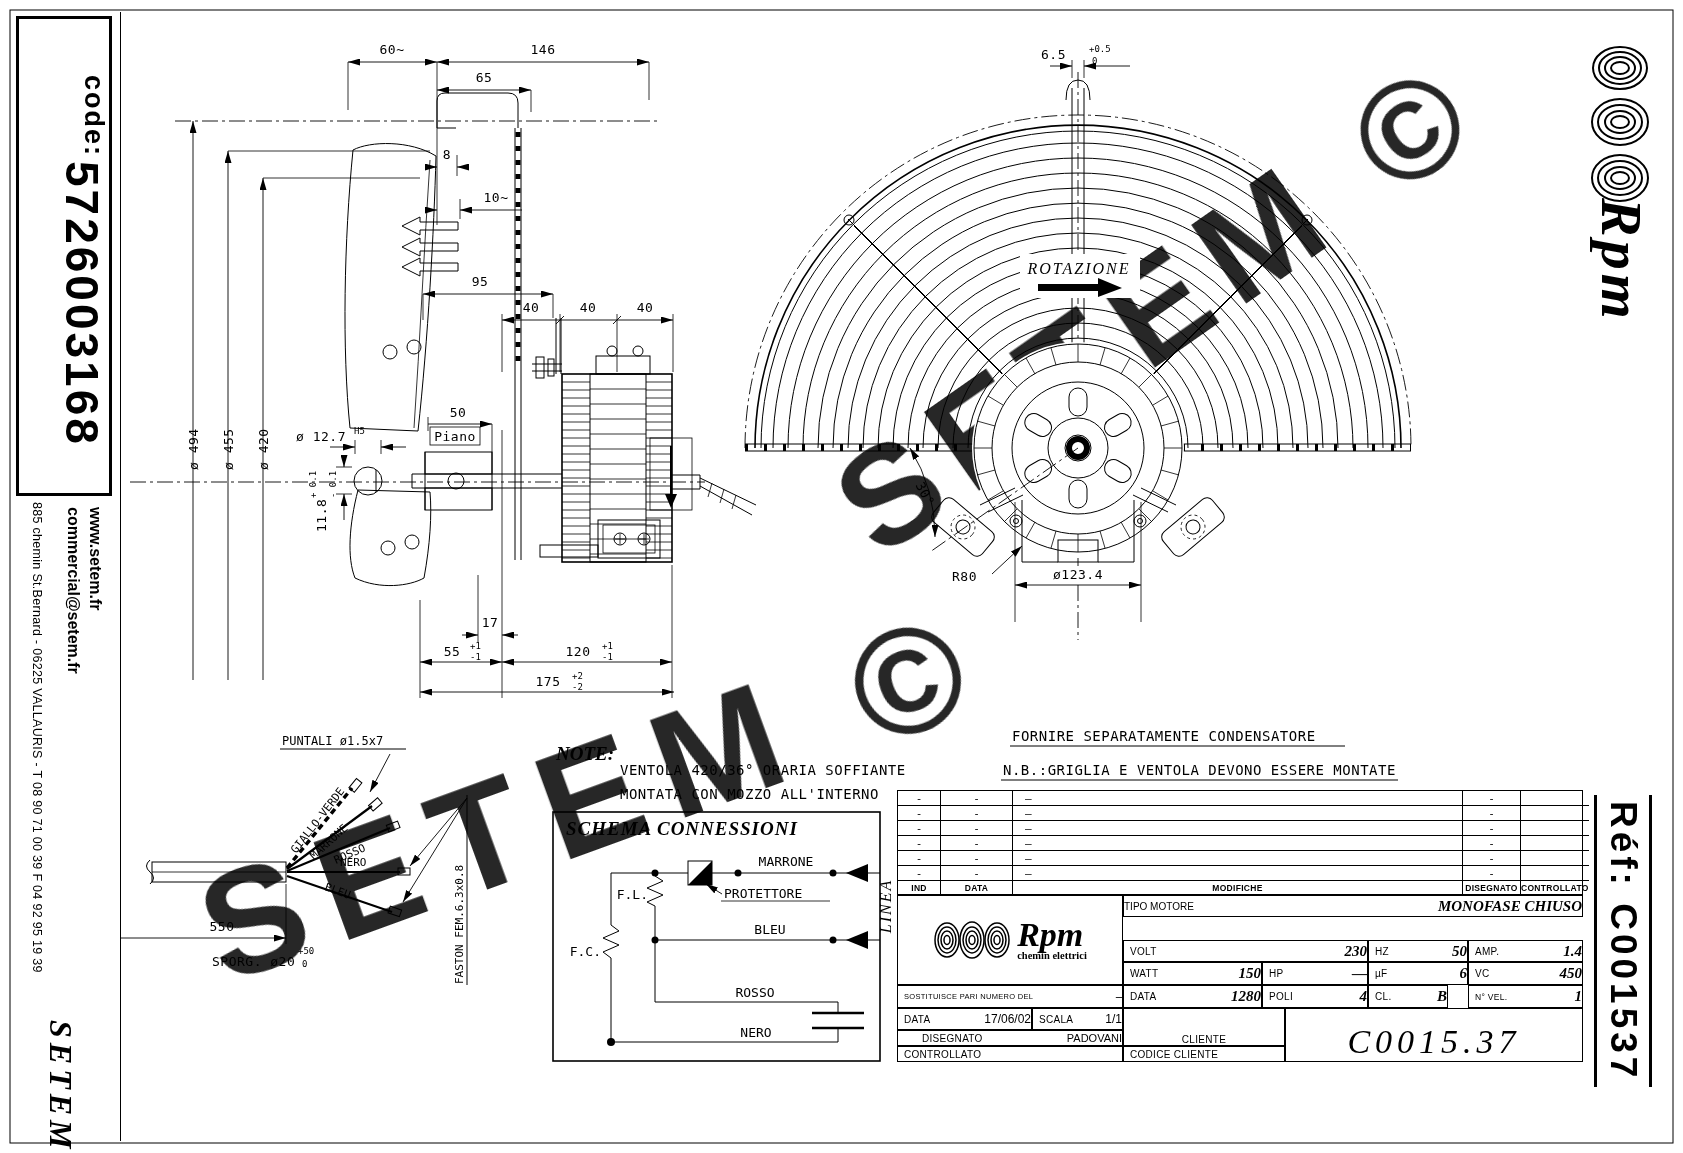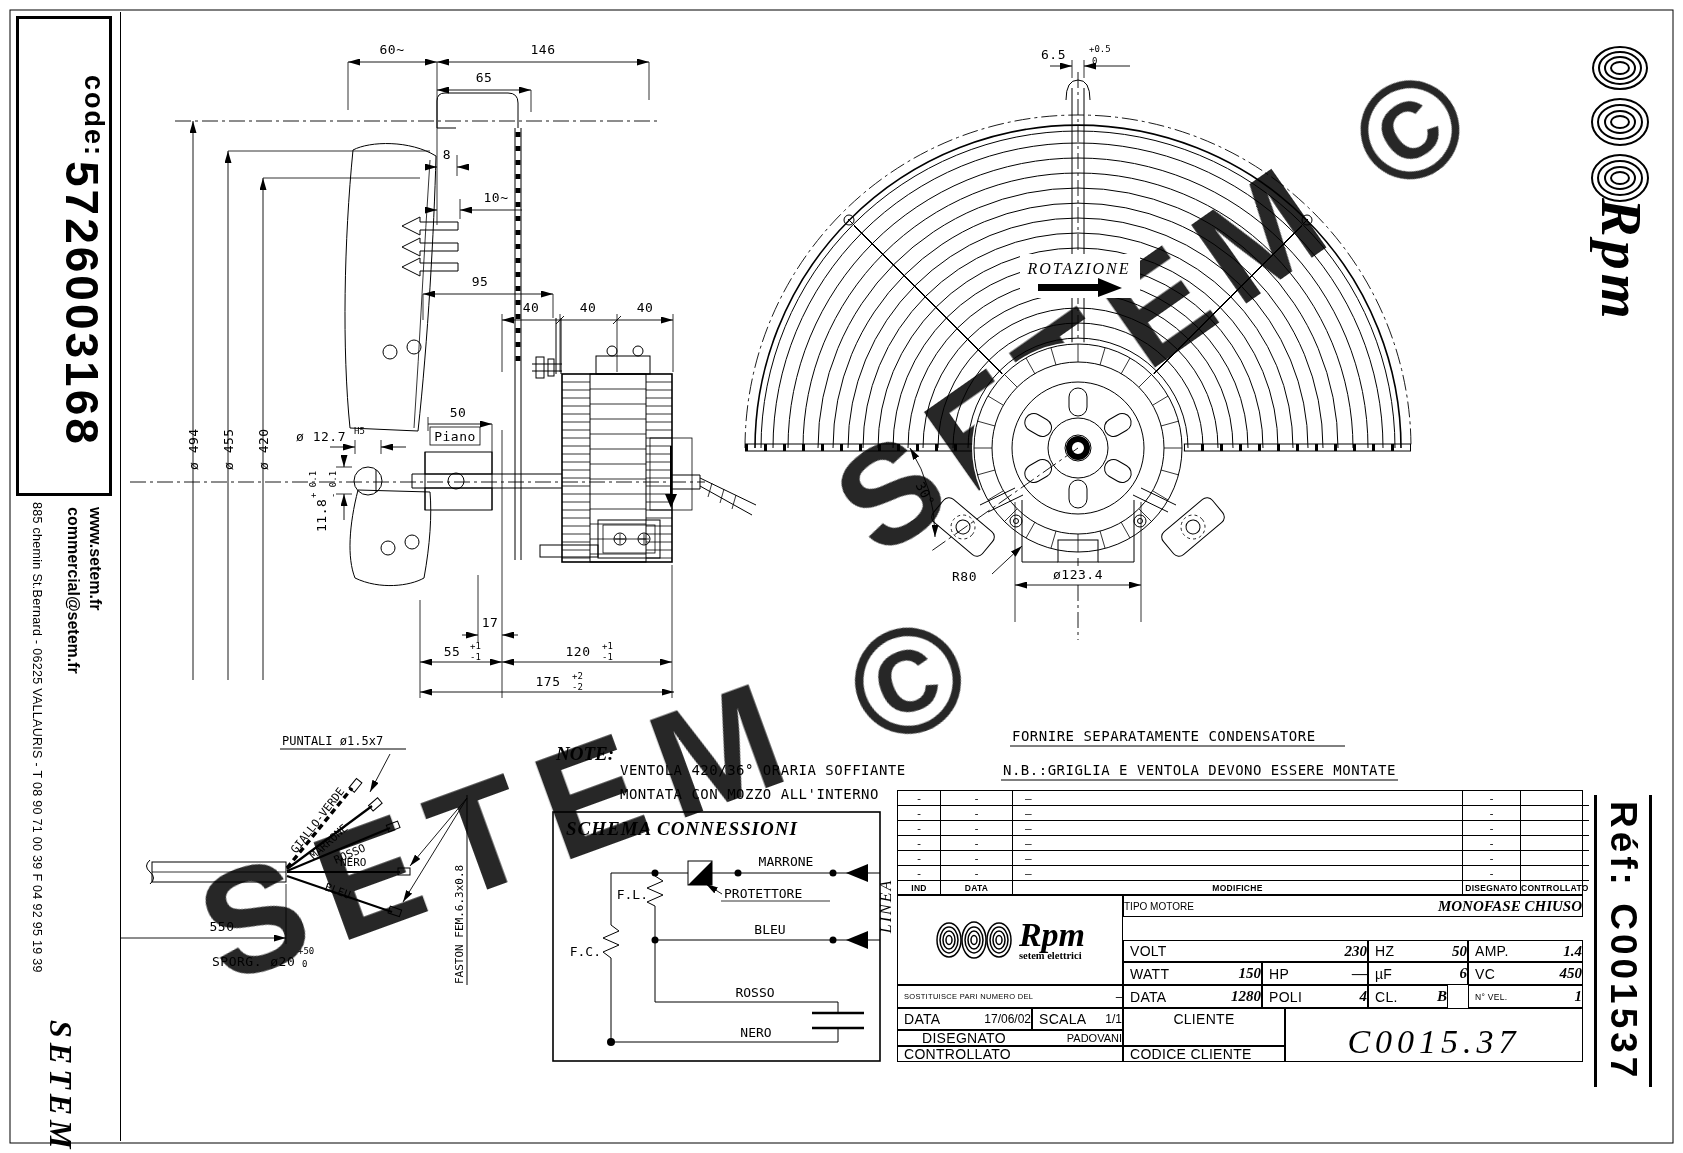--- a/index.html
+++ b/index.html
@@ -40,29 +40,29 @@
            grid-template-columns:43px 72px 450px 58px auto;grid-template-rows:repeat(6,15px) 1fr;
            border:1.5px solid #000;box-sizing:border-box;background:#fff}
   .modgrid>div{border-right:1px solid #000;border-bottom:1px solid #000;box-sizing:border-box;
                display:flex;align-items:center;justify-content:center;font:11px "DejaVu Sans Mono",monospace}
   .modgrid>div:nth-child(5n){border-right:none}
   .modgrid>div.mL{justify-content:flex-start;padding-left:12px}
   .modgrid>div.mh{font:bold 8.5px "Liberation Sans",sans-serif;letter-spacing:.3px;border-bottom:none}
   .tmain{position:absolute;left:0;top:105px;width:686px;height:167px}
   .cell{position:absolute;border:1px solid #000;box-sizing:border-box;background:#fff;
         display:flex;align-items:center;overflow:hidden}
-  .lab{font-size:14px;padding-left:6px;white-space:nowrap;letter-spacing:.3px}
+  .lab{font-size:10px;padding-left:6px;white-space:nowrap;letter-spacing:.3px}
   .labc{font-size:10px;width:44%;white-space:nowrap}
   .val{flex:1;text-align:right;font-family:"Liberation Serif",serif;font-style:italic;font-weight:bold;
        font-size:15px;white-space:nowrap}
   .small{font-size:7.5px}
   .logo-cell{flex-direction:row;justify-content:center;gap:6px}
   .rpm-script{font-family:"Liberation Serif",serif;font-style:italic;font-weight:bold;font-size:34px;line-height:30px}
   .rpm-tag{font-family:"Liberation Serif",serif;font-weight:bold;font-size:10.5px}
-  .cliente-cell{align-items:flex-start;justify-content:center}
+  .cliente-cell{align-items:flex-end;justify-content:center}
   .cliente-cell .lab{padding:2px 0 0 0}
   .cm-cell{flex-direction:column;justify-content:flex-end}
   .cm-label{font-size:10px;margin-top:2px;letter-spacing:.5px}
   .cm-value{font-family:"Liberation Serif",serif;font-style:italic;font-size:34px;letter-spacing:5px;margin-top:19px}
 </style>
 </head>
 <body>
 
 <div class="page">
 
@@ -551,21 +551,21 @@
             </g>
         <g transform="translate(64,23)">
               <ellipse rx="12" ry="17"></ellipse>
               <ellipse rx="9" ry="13"></ellipse>
               <ellipse rx="6" ry="9"></ellipse>
               <ellipse rx="3" ry="4.5"></ellipse>
             </g>
       </svg>
       <div>
         <div class="rpm-script">Rpm</div>
-        <div class="rpm-tag">setem elettrici</div>
+        <div class="rpm-tag">chemin elettrici</div>
       </div>
     </div>
 
     <div class="cell" style="left:226px;top:0;width:460px;height:22px">
       <span class="labc">TIPO MOTORE</span>
           <span class="val">MONOFASE CHIUSO</span>
     </div>
     <div class="cell" style="left:226px;top:45px;width:245px;height:22px">
       <span class="lab">VOLT</span>
           <span class="val">230</span>

